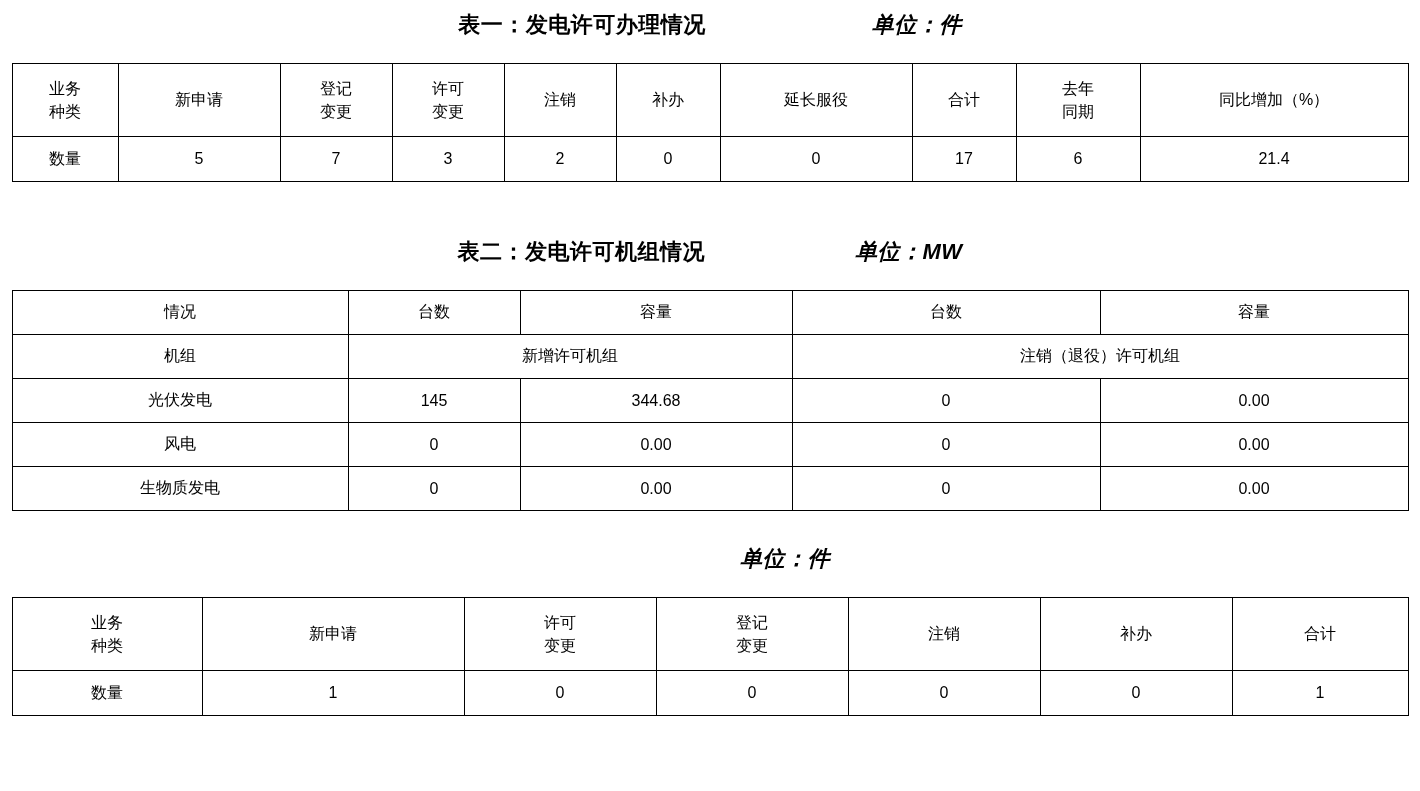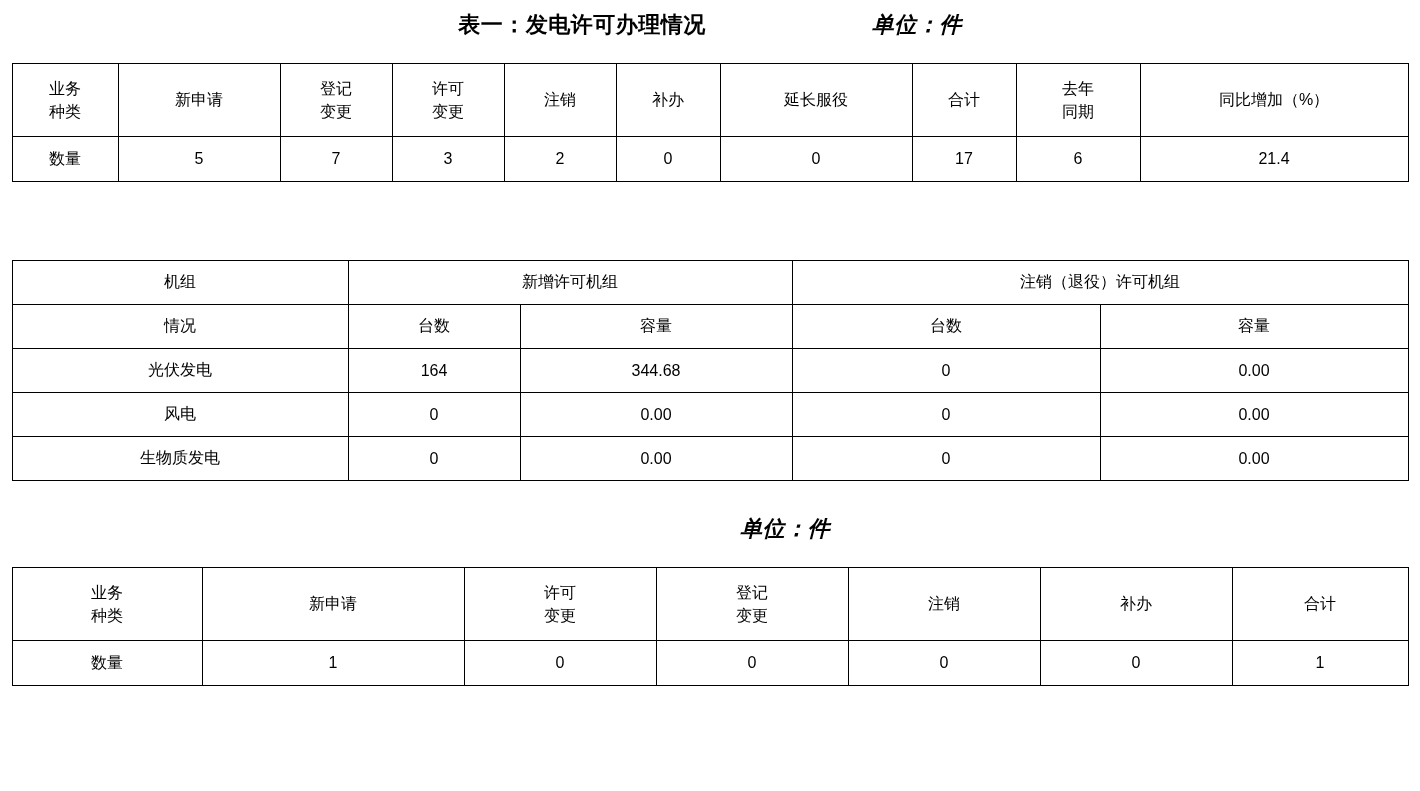--- a/index.html
+++ b/index.html
@@ -143,47 +143,51 @@
         <td>0</td>
         <td>17</td>
         <td>6</td>
         <td>21.4</td>
       </tr>
     </tbody>
   </table>
 
   <div class="gap-b"></div>
 
+  <div class="title-row">
+    <span class="title-main">表二：发电许可机组情况</span>
+    <span class="title-unit">单位：MW</span>
+  </div>
 
   <div class="gap-a"></div>
 
   <table class="t2">
     <colgroup>
       <col style="width:336px">
       <col style="width:172px">
       <col style="width:272px">
       <col style="width:308px">
       <col style="width:308px">
     </colgroup>
     <tbody>
       <tr>
-        <td rowspan="1">机组</td>
-        <td colspan="2">新增许可机组</td>
-        <td colspan="2">注销（退役）许可机组</td>
-      </tr>
-      <tr>
         <td>情况</td>
         <td>台数</td>
         <td>容量</td>
         <td>台数</td>
         <td>容量</td>
       </tr>
       <tr>
+        <td rowspan="1">机组</td>
+        <td colspan="2">新增许可机组</td>
+        <td colspan="2">注销（退役）许可机组</td>
+      </tr>
+      <tr>
         <td>光伏发电</td>
-        <td>164</td>
+        <td>145</td>
         <td>344.68</td>
         <td>0</td>
         <td>0.00</td>
       </tr>
       <tr>
         <td>风电</td>
         <td>0</td>
         <td>0.00</td>
         <td>0</td>
         <td>0.00</td>

